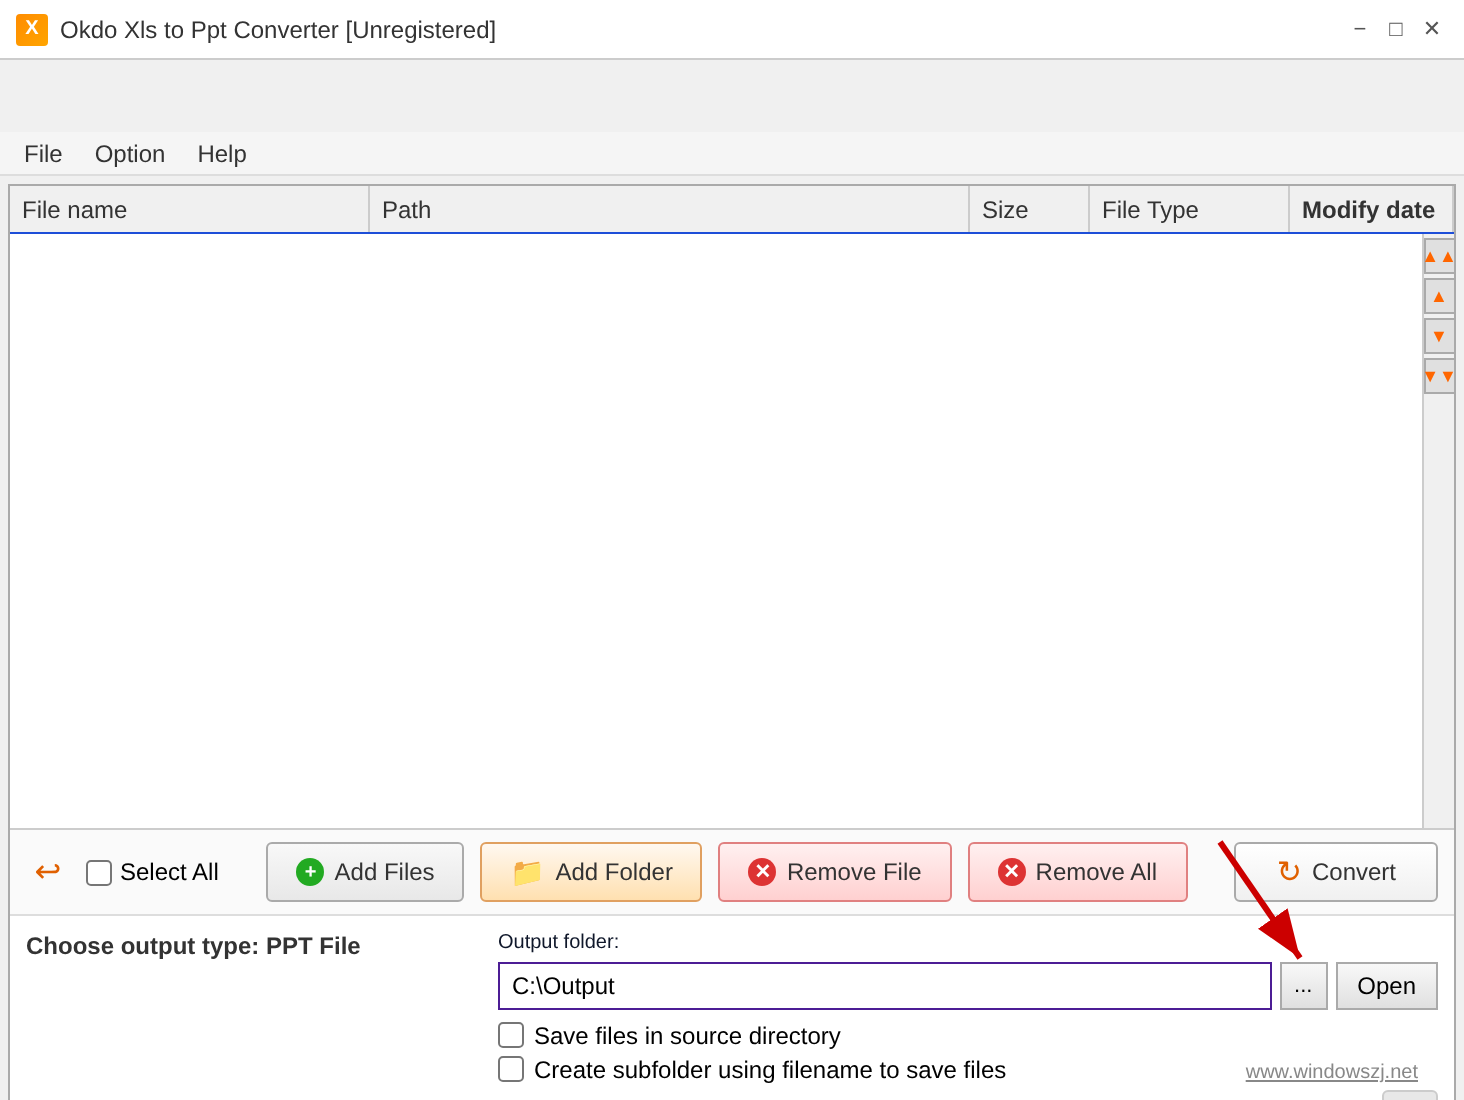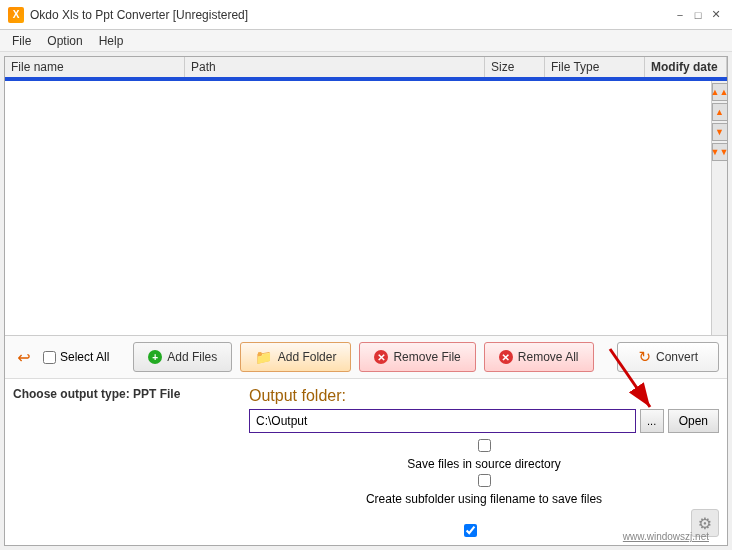--- a/index.html
+++ b/index.html
@@ -46,20 +46,21 @@
     }
 
     
     .menu-bar {
       background: #f5f5f5;
       border-bottom: 1px solid #ddd;
       height: 22px;
       display: flex;
       align-items: center;
       padding: 0 4px;
+      margin-top: 36px;
     }
     .menu-item {
       padding: 2px 8px;
       cursor: pointer;
       font-size: 12px;
       color: #333;
       height: 100%;
       display: flex; align-items: center;
     }
 
@@ -77,21 +78,21 @@
     .file-table-wrapper {
       flex: 1;
       overflow: hidden;
       display: flex;
       flex-direction: column;
       border-bottom: 1px solid #ccc;
     }
     .file-table-header {
       display: flex;
       background: #f0f0f0;
-      border-bottom: 4px solid #1d4ed8;
+      border-bottom: 1px solid #1d4ed8;
       height: 24px;
       align-items: flex-end;
     }
     .file-table-header-cell {
       border-right: 1px solid #ccc;
       padding: 0 6px;
       font-size: 12px;
       color: #333;
       height: 100%;
       display: flex; align-items: center;
@@ -247,21 +248,21 @@
       font-size: 12px;
       min-height: 30px;
       color: #333;
     }
 
     
     .output-folder-panel {
       flex: 1;
     }
     .output-folder-label {
-      font-size: 16px; color: #a16207; margin-bottom: 4px;
+      font-size: 10px; color: #0f172a; margin-bottom: 4px;
     }
     .output-folder-row {
       display: flex; align-items: center; gap: 4px;
       margin-bottom: 6px;
     }
     .folder-input {
       flex: 1;
       border: 1px solid #4c1d95;
       padding: 3px 6px;
       font-size: 12px;
@@ -284,23 +285,22 @@
       height: 24px;
       display: flex; align-items: center;
     }
 
     .options-checkboxes {
       display: flex;
       flex-direction: column;
       gap: 3px;
     }
     .option-row {
-      display: flex; align-items: center; gap: 5px;
-      font-size: 12px;
-      flex-direction: column;
+      display: flex; align-items: flex-start; gap: 5px;
+      font-size: 12px;
     }
 
     
     .watermark {
       position: fixed;
       bottom: 8px;
       right: 23px;
       font-size: 10px;
       color: #888;
       z-index: 100;

